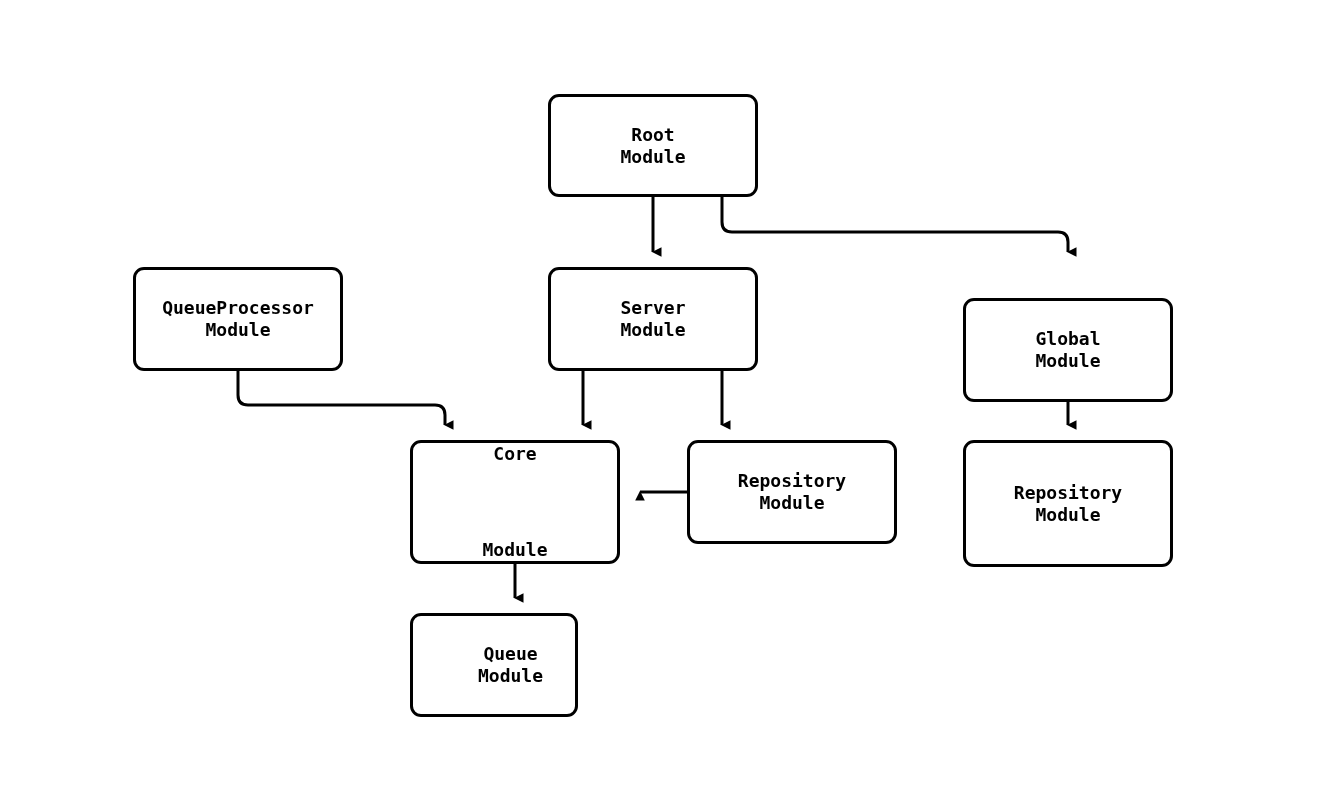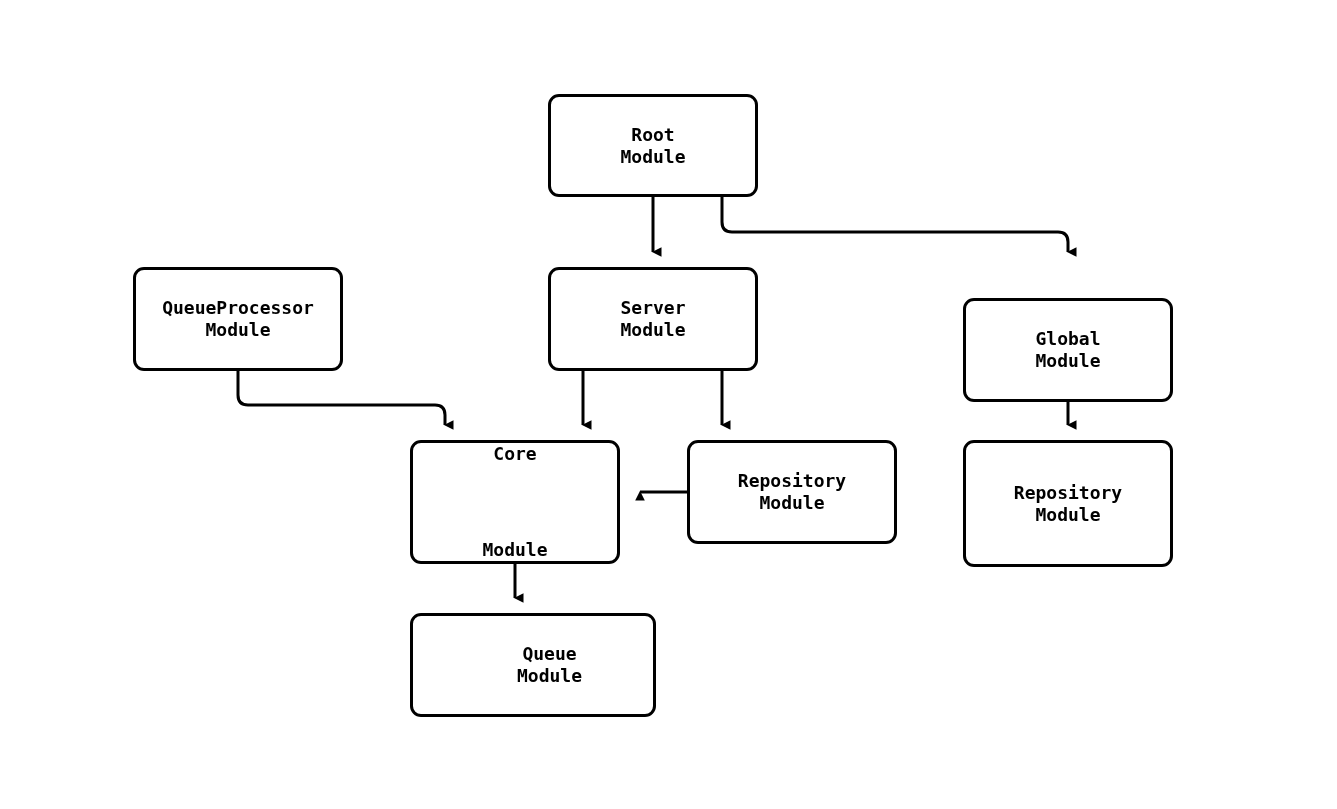--- a/index.html
+++ b/index.html
@@ -101,18 +101,18 @@
   <div class="node" style="left: 687px; top: 440px; width: 210px; height: 104px;">
     <span class="node-label-line">Repository</span>
     <span class="node-label-line">Module</span>
   </div>
 
   <div class="node" style="left: 963px; top: 440px; width: 210px; height: 127px;">
     <span class="node-label-line">Repository</span>
     <span class="node-label-line">Module</span>
   </div>
 
-  <div class="node" style="left: 410px; top: 613px; width: 246px; height: 104px; padding-left: 33px;">
+  <div class="node" style="left: 410px; top: 613px; width: 168px; height: 104px; padding-left: 33px;">
     <span class="node-label-line">Queue</span>
     <span class="node-label-line">Module</span>
   </div>
 
 </div>
 
 </body></html>

